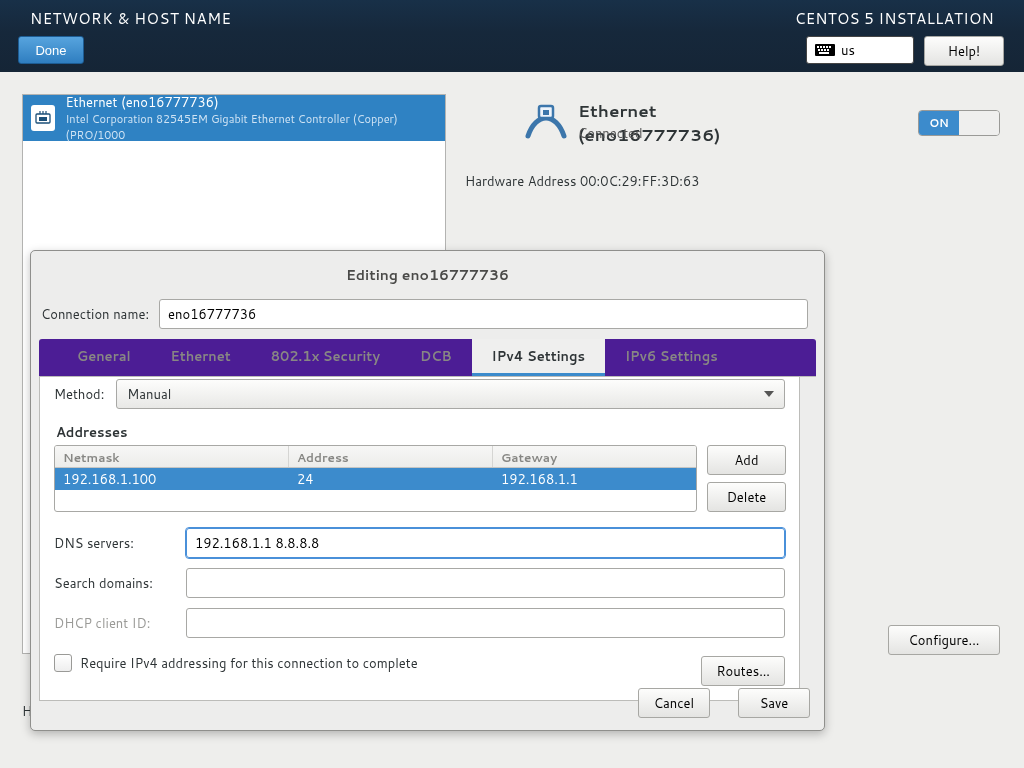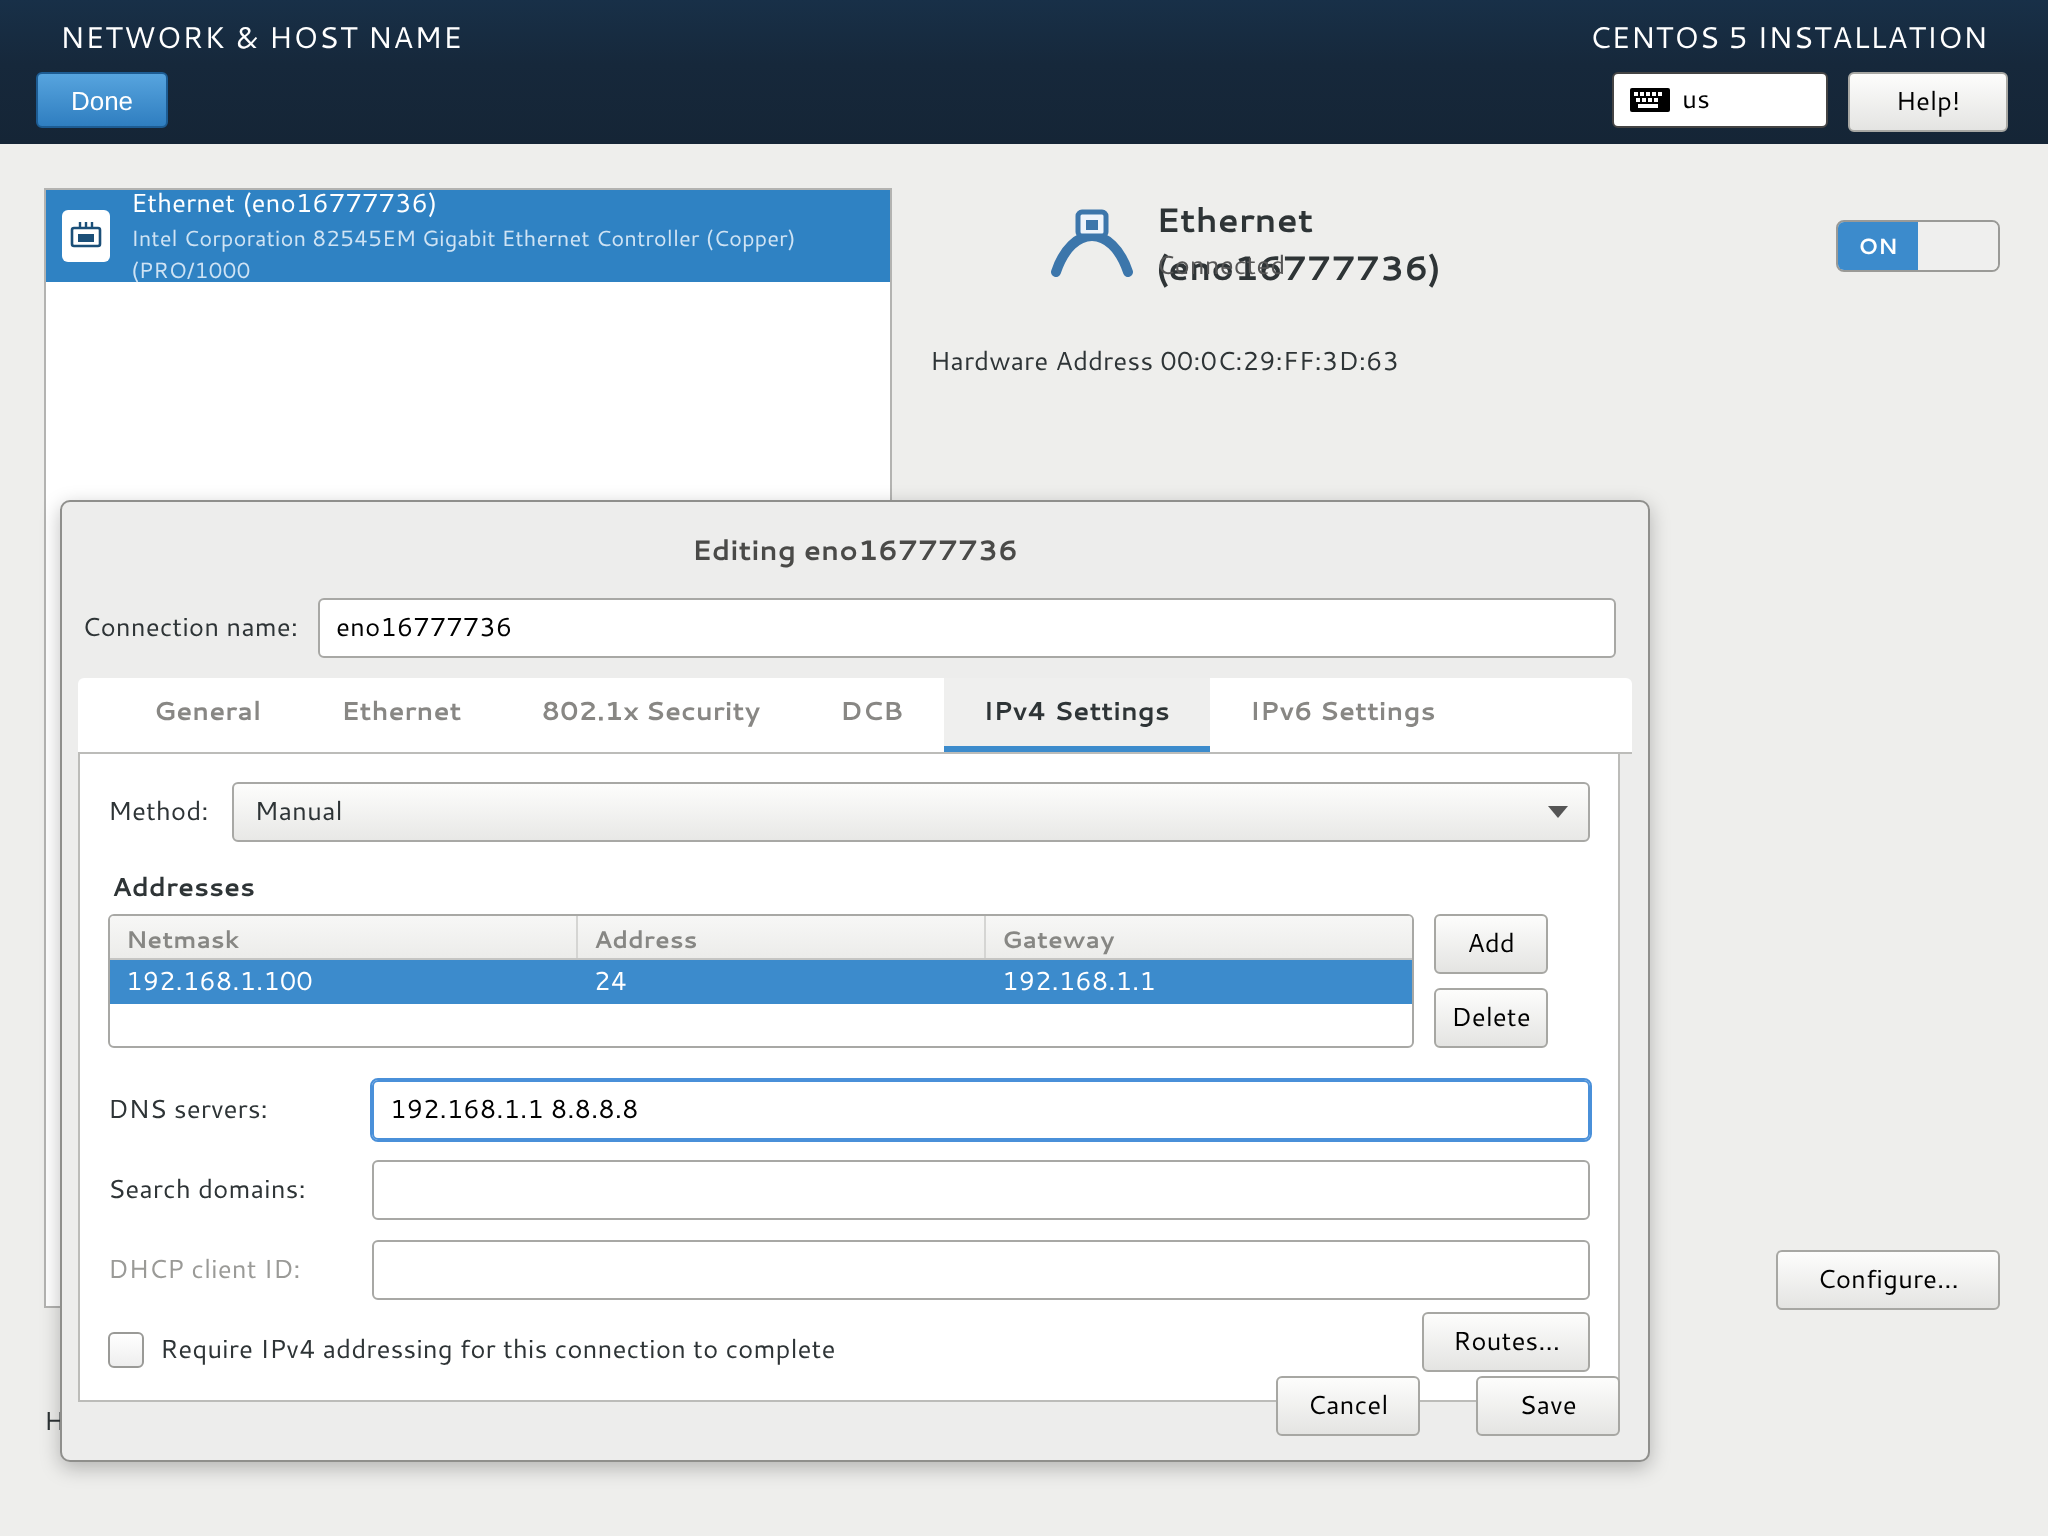--- a/index.html
+++ b/index.html
@@ -42,26 +42,26 @@
   
   .btn{background:linear-gradient(#fdfdfc,#e4e4e2);border:1px solid #a7a7a3;border-radius:3px;font:inherit;cursor:pointer;padding:0 14px;height:30px;}
 
   
   .dialog{position:absolute;left:30px;top:178px;width:795px;height:481px;background:#ededec;border:1px solid #8f8f8c;border-radius:5px;box-shadow:0 3px 10px rgba(0,0,0,.25);}
   .dlg-title{text-align:center;font-weight:600;font-size:14px;color:#4a4a48;padding-top:14px;}
   .conn-name-row{display:flex;align-items:center;gap:10px;padding:14px 16px 10px 10px;}
   .conn-name-row label{font-size:13px;color:#2e3436;}
   .conn-name-row input{flex:1;height:30px;border:1px solid #a8a8a5;border-radius:3px;background:#fff;padding:0 8px;font:inherit;}
 
-  .tabs{display:flex;border-bottom:1px solid #bcbcb9;background:#ffffff;margin:0 8px;border-radius:3px 3px 0 0;}
+  .tabs{display:flex;border-bottom:1px solid #bcbcb9;background:#4c1d95;margin:0 8px;border-radius:3px 3px 0 0;}
   .tab{flex:0 0 auto;padding:8px 20px;color:#888784;font-weight:600;font-size:13px;cursor:pointer;}
   .tab:first-child{margin-left:18px;}
   .tab.active{color:#2e3436;border-bottom:3px solid #3c8bcc;background:#efefee;}
 
-  .tab-body{background:#fff;margin:0 14px 8px 8px;border:1px solid #bcbcb9;border-top:none;padding:14px 14px 14px 14px;height:324px;position:relative;}
+  .tab-body{background:#fff;margin:0 24px 8px 8px;border:1px solid #bcbcb9;border-top:none;padding:2px 14px 14px 14px;height:324px;position:relative;}
 
   .method-row{display:flex;align-items:center;gap:12px;}
   .method-row label{font-size:13px;}
   .method-select{flex:1;height:30px;border:1px solid #a8a8a5;border-radius:3px;background:linear-gradient(#fdfdfc,#e8e8e6);display:flex;align-items:center;justify-content:space-between;padding:0 10px;cursor:pointer;}
   .method-select .caret{width:0;height:0;border-left:5px solid transparent;border-right:5px solid transparent;border-top:6px solid #555;}
 
   .addresses-label{font-weight:600;margin:14px 0 4px 2px;}
   .addr-wrap{display:flex;gap:10px;}
   .addr-table{flex:1;border:1px solid #a8a8a5;border-radius:3px;overflow:hidden;}
   .addr-head{display:flex;background:linear-gradient(#f7f7f6,#ececea);color:#878784;font-weight:600;font-size:12px;height:22px;border-bottom:1px solid #c5c5c3;}
@@ -69,21 +69,21 @@
   .addr-head div:nth-child(1){width:234px;border-right:1px solid #d5d5d3;}
   .addr-head div:nth-child(2){width:204px;border-right:1px solid #d5d5d3;}
   .addr-head div:nth-child(3){flex:1;}
   .addr-row{display:flex;background:#3c8bcc;color:#fff;font-size:13px;height:22px;}
   .addr-row div{padding:2px 8px;}
   .addr-row div:nth-child(1){width:234px;}
   .addr-row div:nth-child(2){width:204px;}
   .addr-row div:nth-child(3){flex:1;}
   .addr-blank{height:14px;background:#fff;}
   .addr-side{width:78px;display:flex;flex-direction:column;gap:7px;}
-  .addr-side .btn{width:57px;height:30px;padding:0;}
+  .addr-side .btn{width:79px;height:30px;padding:0;}
 
   .field-grid{margin-top:16px;display:grid;grid-template-columns:120px 1fr;row-gap:10px;column-gap:12px;align-items:center;}
   .field-grid label{font-size:13px;text-align:left;color:#2e3436;}
   .field-grid label.disabled{color:#9a9a97;}
   .txtin{height:30px;border:1px solid #a8a8a5;border-radius:3px;background:#fff;padding:0 8px;font:inherit;width:100%;}
   .txtin.focus{border:1px solid #4a90d9;outline:1px solid #4a90d9;}
   .txtin.disabled{color:#9a9a97;}
 
   .req-row{display:flex;align-items:center;gap:8px;margin-top:16px;}
   .chk{width:18px;height:18px;border:1px solid #9a9a97;border-radius:3px;background:linear-gradient(#fff,#eee);cursor:pointer;}

